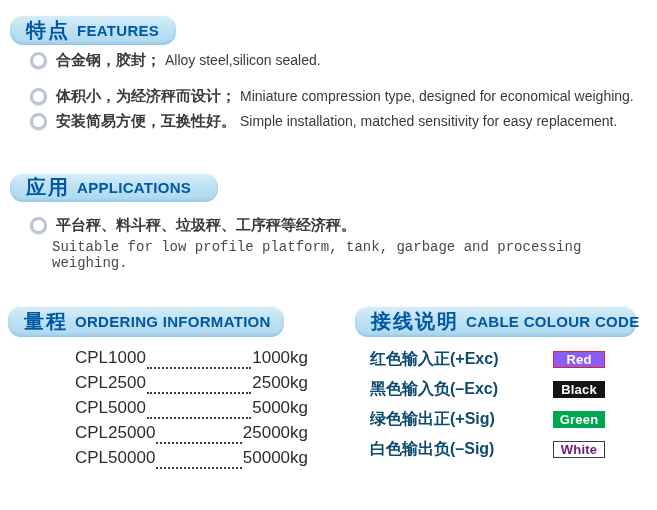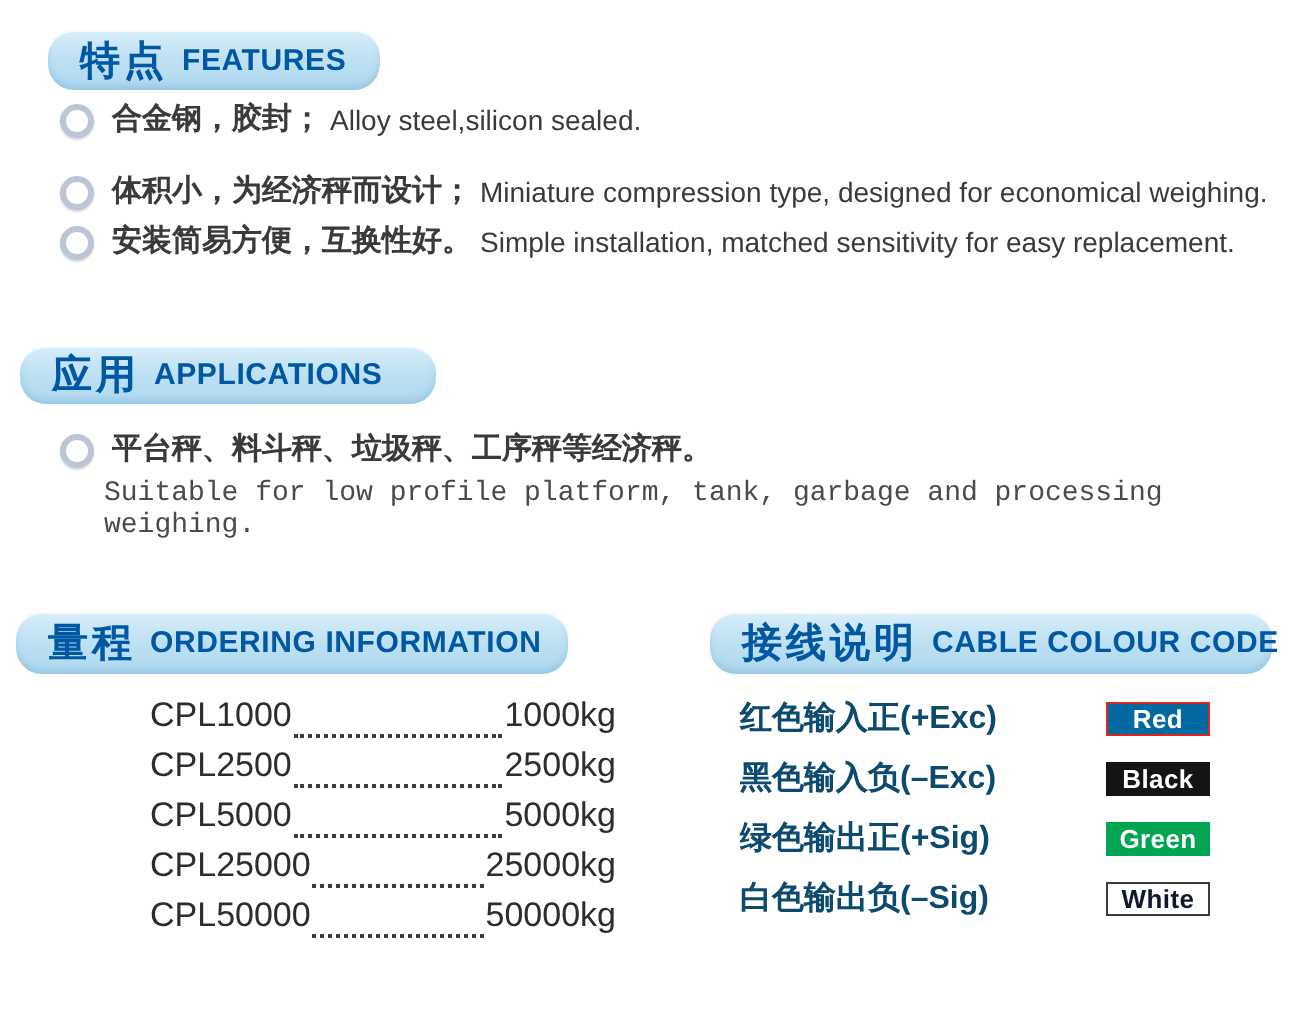--- a/index.html
+++ b/index.html
@@ -58,21 +58,21 @@
     display:flex; align-items:center; justify-content:center;
     font-size:13px; font-weight:bold; letter-spacing:.2px;
     border:1px solid transparent; box-sizing:border-box;
   }
 </style>
 </head>
 <body>
 
 <div class="page">
 
-  <div class="section-header" style="left:10px; top:15px; width:166px;margin-left:14px;">
+  <div class="section-header" style="left:10px; top:15px; width:166px;">
     <span class="header-zh">特点</span>
     <span class="header-en">FEATURES</span>
   </div>
 
   <div class="bullet-row" style="left:30px; top:50px; width:600px;">
     <span class="bullet"></span>
     <span class="zh-text">合金钢，胶封；</span>
     <span class="en-text">Alloy steel,silicon sealed.</span>
   </div>
   <div class="bullet-row" style="left:30px; top:86px; width:620px;">
@@ -131,29 +131,29 @@
   </div>
 
   <div class="section-header" style="left:355px; top:306px; width:281px; height:31px;text-align:right;">
     <span class="header-zh">接线说明</span>
     <span class="header-en">CABLE COLOUR CODE</span>
   </div>
 
   <div class="cable-list">
     <div class="cable-row">
       <span class="cable-label">红色输入正(+Exc)</span>
-      <span class="swatch" style="background-color: #0369a1; color: rgb(255, 255, 255); border-color: rgb(224, 37, 33);">Red</span>
+      <span class="swatch" style="background-color: #8b5cf6; color: rgb(255, 255, 255); border-color: rgb(224, 37, 33);">Red</span>
     </div>
     <div class="cable-row">
       <span class="cable-label">黑色输入负(–Exc)</span>
       <span class="swatch" style="background-color: rgb(20, 20, 20); color: rgb(255, 255, 255); border-color: rgb(20, 20, 20);">Black</span>
     </div>
     <div class="cable-row">
       <span class="cable-label">绿色输出正(+Sig)</span>
       <span class="swatch" style="background-color: rgb(0, 165, 81); color: rgb(255, 255, 255); border-color: rgb(0, 165, 81);">Green</span>
     </div>
     <div class="cable-row">
       <span class="cable-label">白色输出负(–Sig)</span>
-      <span class="swatch" style="background-color: rgb(255, 255, 255); color: #0f172a; border-color: rgb(60, 60, 60);">White</span>
+      <span class="swatch" style="background-color: rgb(255, 255, 255); color: #701a75; border-color: rgb(60, 60, 60);">White</span>
     </div>
   </div>
 
 </div>
 
 </body></html>

